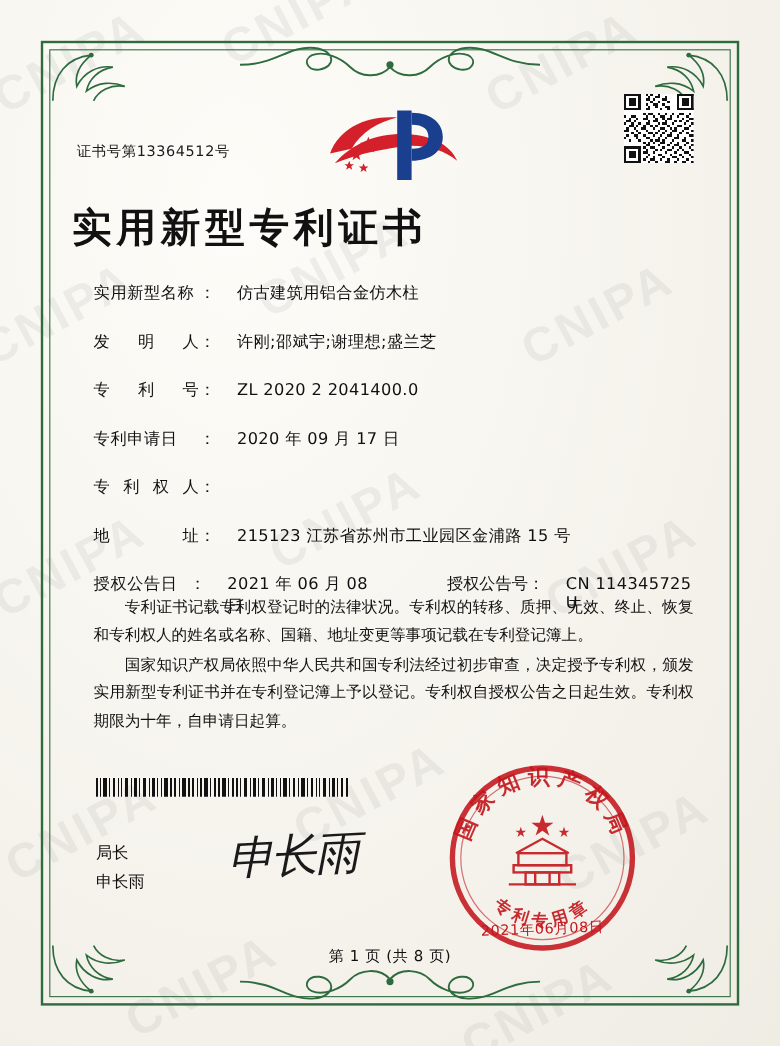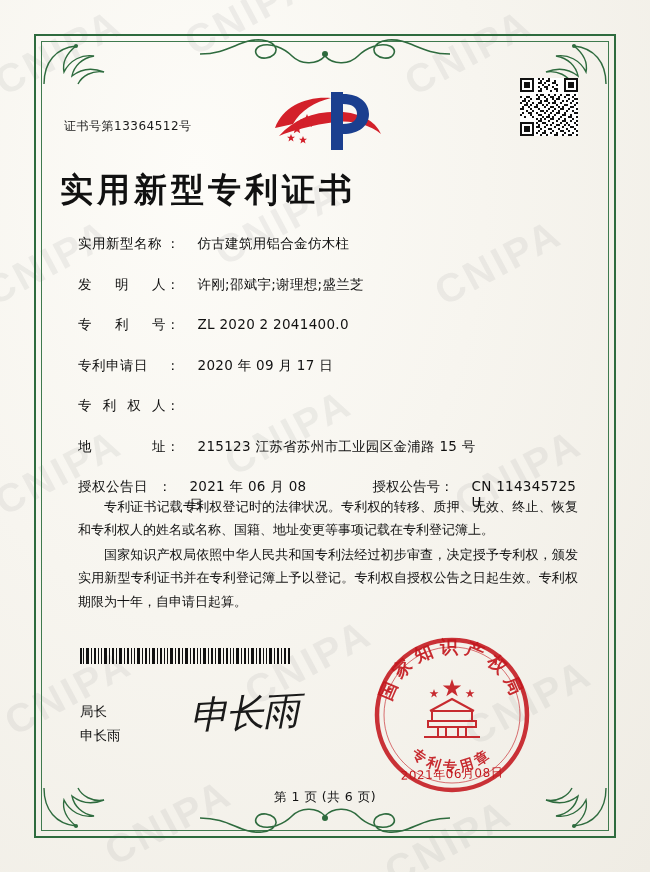--- a/index.html
+++ b/index.html
@@ -633,16 +633,16 @@
         <line x1="52" y1="102" x2="108" y2="102"></line>
       </g>
       <g fill="#c3161c" opacity="0.9">
         <polygon points="80,44 82.2,50.6 89.2,50.6 83.5,54.7 85.7,61.3 80,57.2 74.3,61.3 76.5,54.7 70.8,50.6 77.8,50.6"></polygon>
         <polygon points="62,54 63.1,57.2 66.5,57.2 63.7,59.2 64.8,62.4 62,60.4 59.2,62.4 60.3,59.2 57.5,57.2 60.9,57.2"></polygon>
         <polygon points="98,54 99.1,57.2 102.5,57.2 99.7,59.2 100.8,62.4 98,60.4 95.2,62.4 96.3,59.2 93.5,57.2 96.9,57.2"></polygon>
       </g>
     </svg>
     <div id="seal-date">2021年06月08日</div>
 
-    <div id="page-footer">第 1 页 (共 6 页)</div>
+    <div id="page-footer">第 1 页 (共 8 页)</div>
 
   </div>
 </div>
 
 </body></html>

